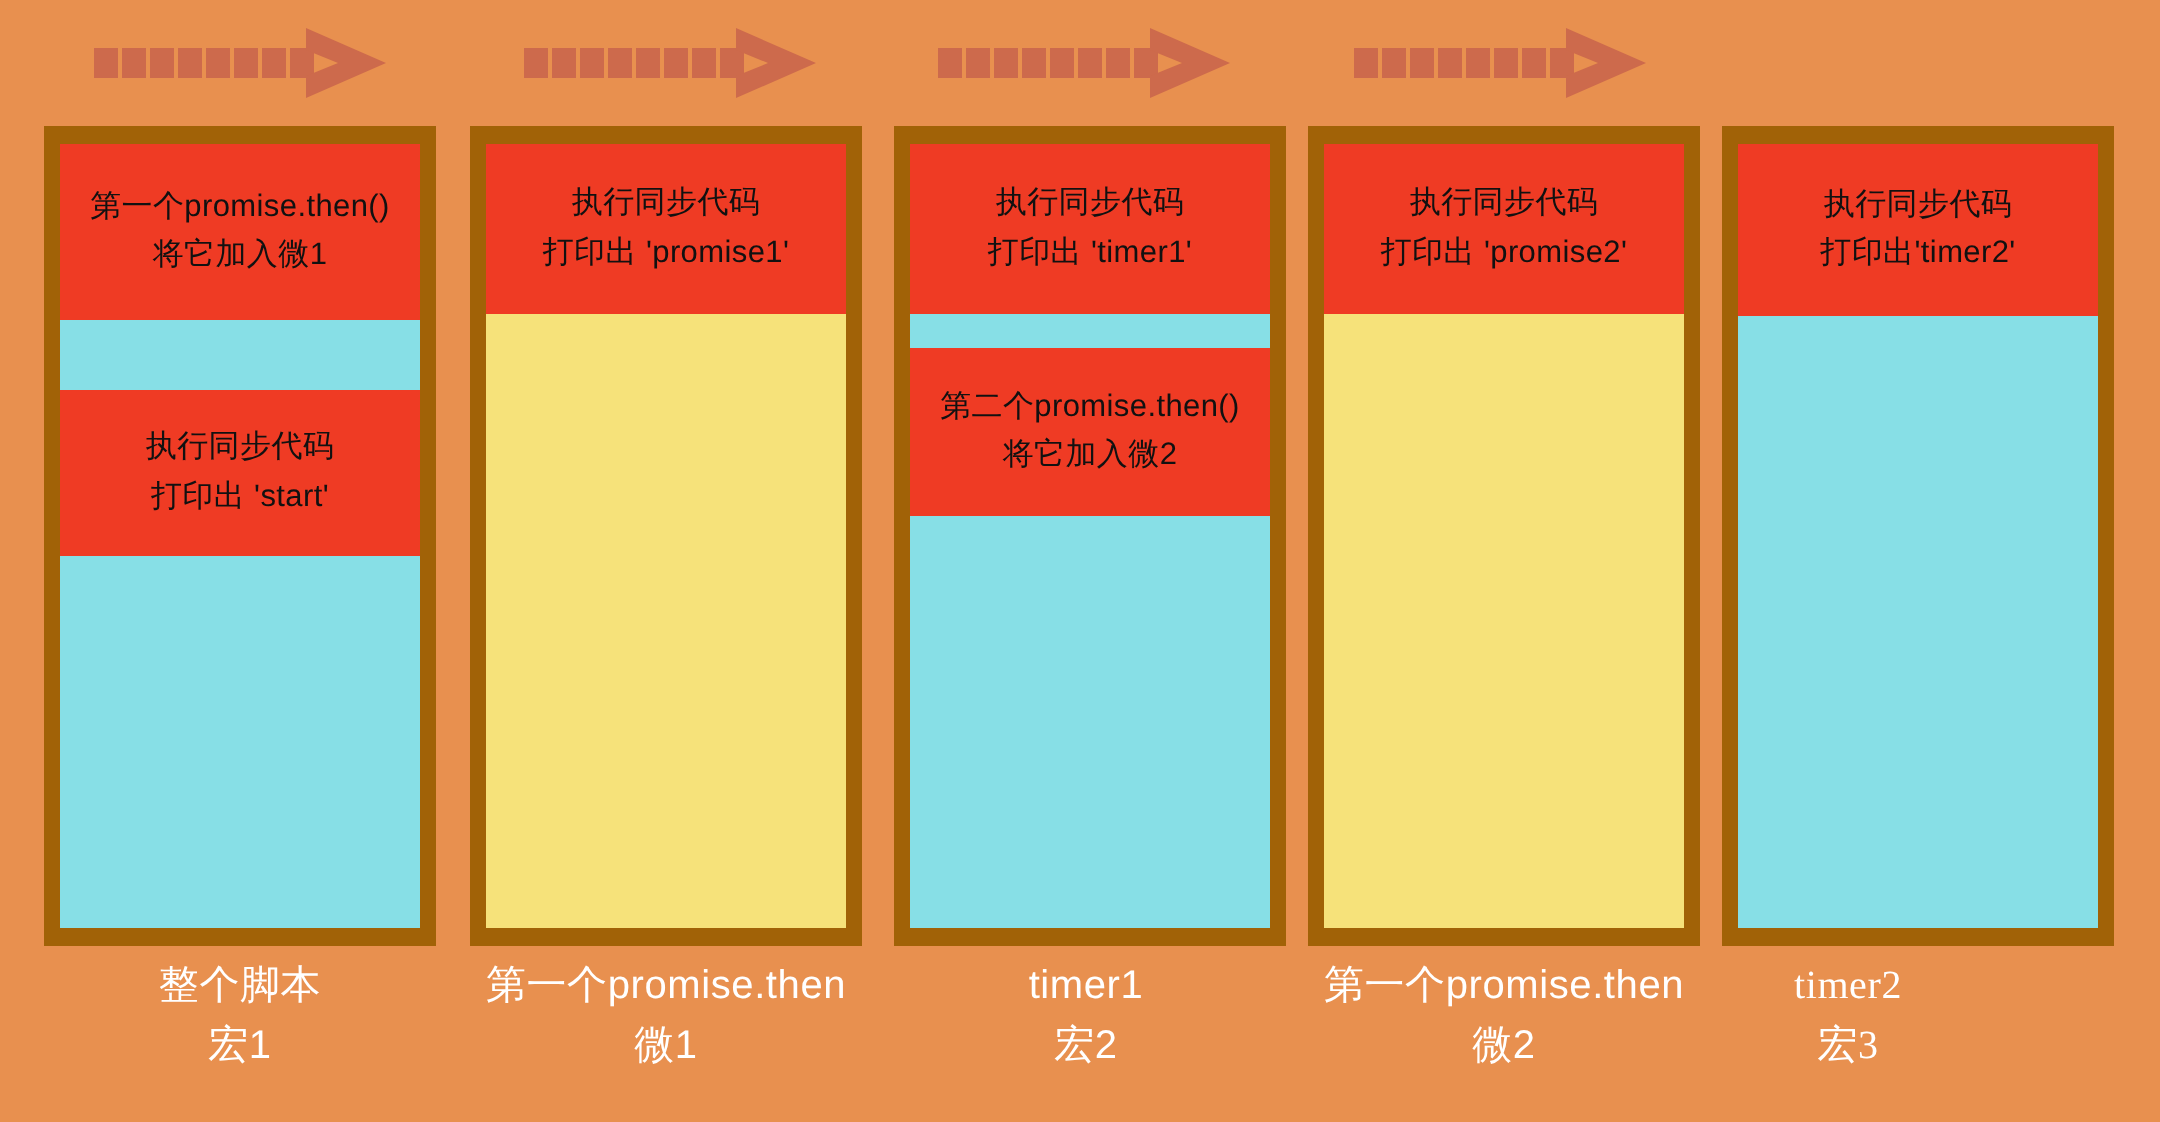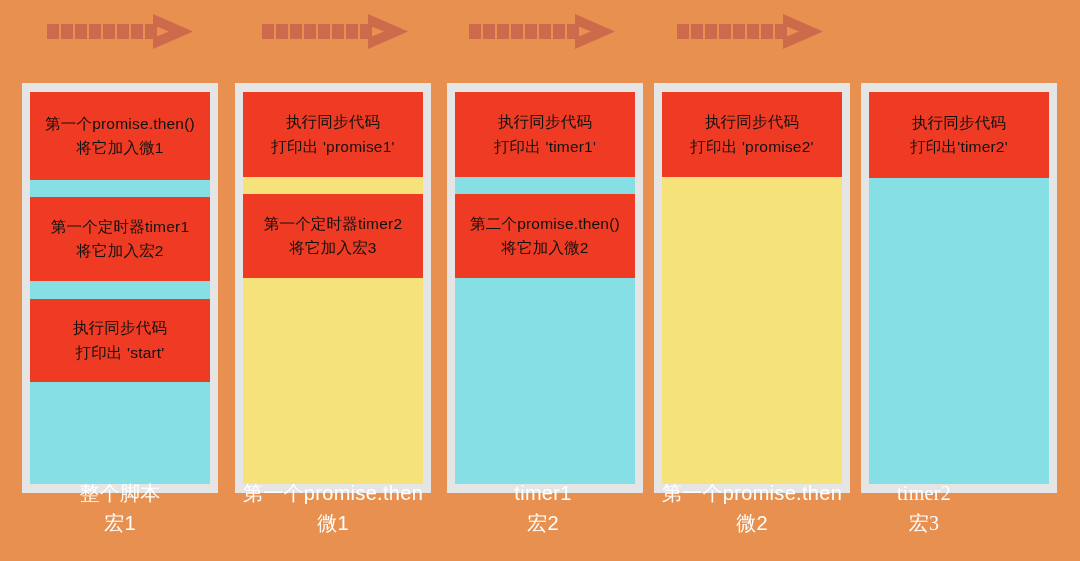--- a/index.html
+++ b/index.html
@@ -37,24 +37,23 @@
     top: 63px;
     left: 0;
     width: 1080px;
     height: 410px;
   }
   .column {
     position: absolute;
     top: 0;
     width: 196px;
     height: 410px;
-    background: #e5e5e5;
+    background: #a16207;
     box-sizing: border-box;
     padding: 9px 8px 9px 8px;
-    margin-top: 20px;
   }
   .column-inner {
     width: 100%;
     height: 100%;
     box-sizing: border-box;
     display: flex;
     flex-direction: column;
     position: relative;
   }
   .column-inner.queue-micro { background: #f6e27a; }
@@ -167,44 +166,36 @@
 
 <div class="columns">
 
   <div class="column" style="left:22px;">
     <div class="column-inner queue-macro">
       <div class="block" style="height:88px;">
         <span class="line">第一个promise.then()</span>
         <span class="line">将它加入微1</span>
       </div>
       <div class="spacer" style="height:17px;"></div>
-      <div class="block" style="height:84px;">
-        <span class="line">第一个定时器timer1</span>
-        <span class="line">将它加入宏2</span>
-      </div>
       <div class="spacer" style="height:18px;"></div>
       <div class="block" style="height:83px;">
         <span class="line">执行同步代码</span>
         <span class="line">打印出 'start'</span>
       </div>
       <div class="filler"></div>
     </div>
   </div>
 
   <div class="column" style="left:235px;">
     <div class="column-inner queue-micro">
       <div class="block" style="height:85px;">
         <span class="line">执行同步代码</span>
         <span class="line">打印出 'promise1'</span>
       </div>
       <div class="spacer" style="height:17px;"></div>
-      <div class="block" style="height:84px;">
-        <span class="line">第一个定时器timer2</span>
-        <span class="line">将它加入宏3</span>
-      </div>
       <div class="filler"></div>
     </div>
   </div>
 
   <div class="column" style="left:447px;">
     <div class="column-inner queue-macro">
       <div class="block" style="height:85px;">
         <span class="line">执行同步代码</span>
         <span class="line">打印出 'timer1'</span>
       </div>

